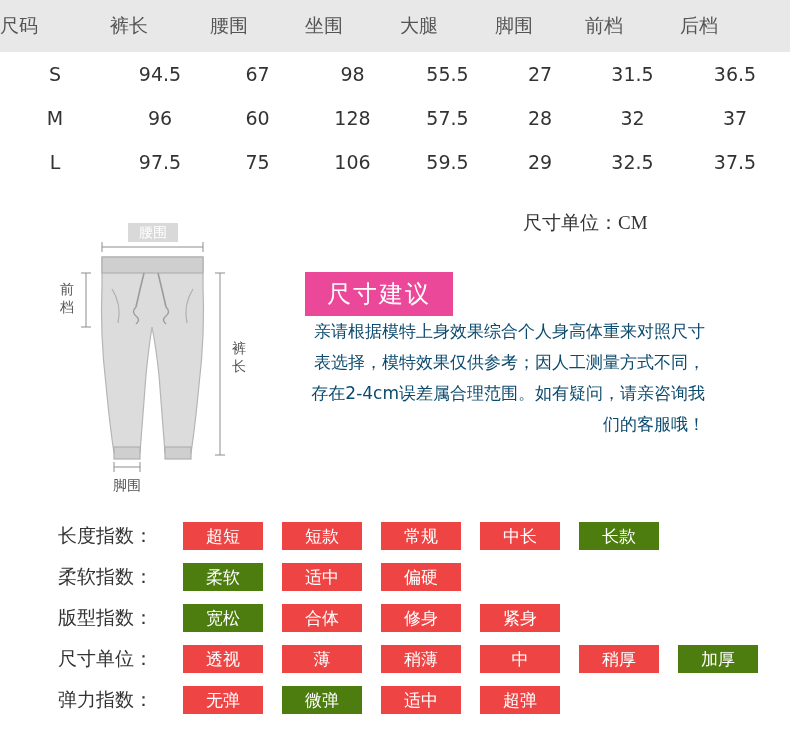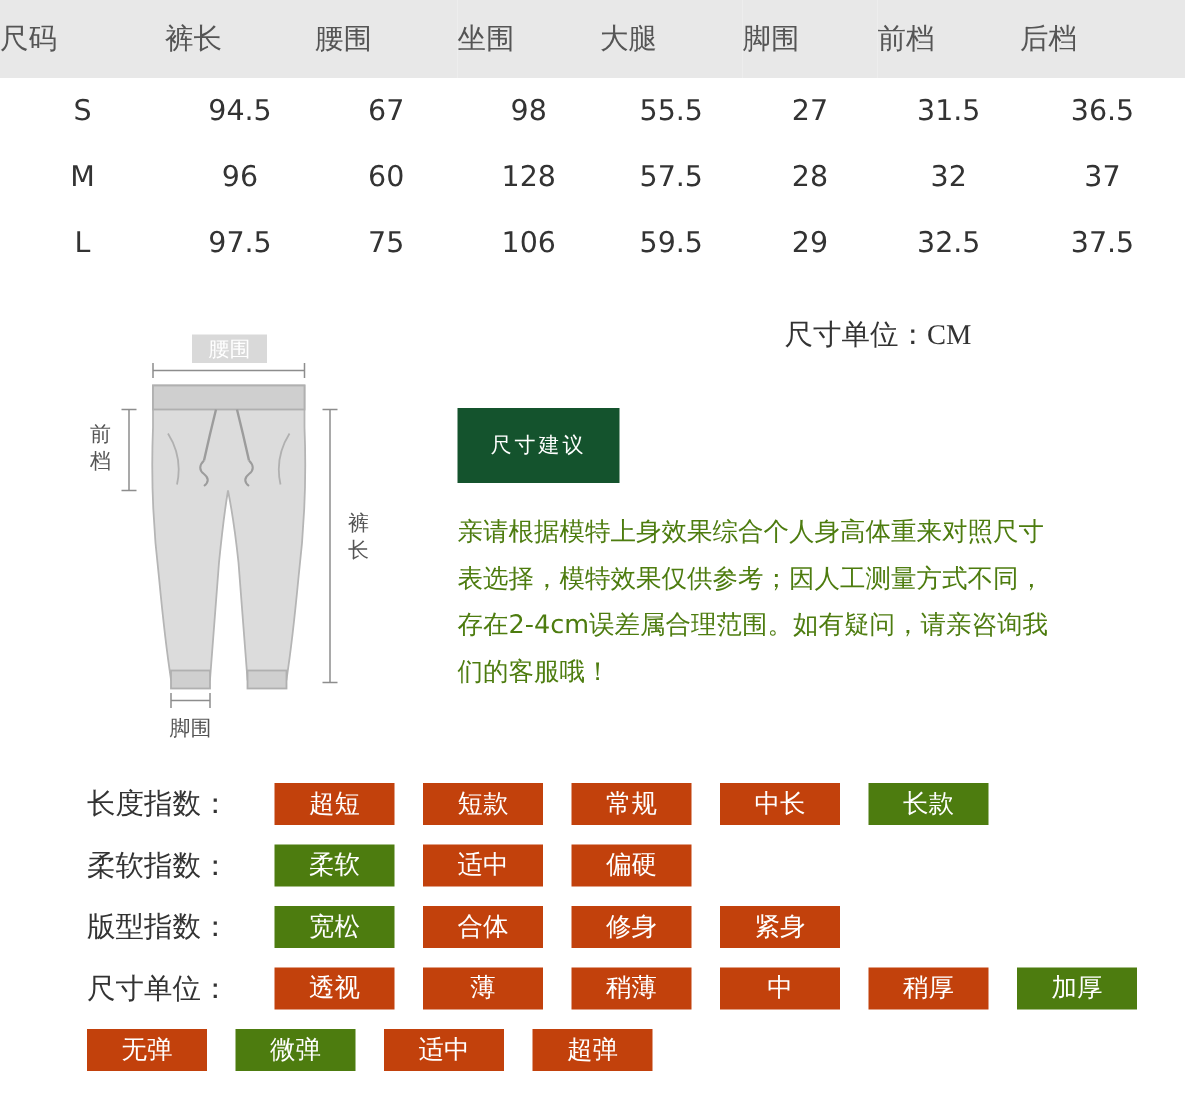--- a/index.html
+++ b/index.html
@@ -69,32 +69,32 @@
 
   
   .advice {
     position: absolute;
     left: 305px;
     top: 272px;
     width: 420px;
   }
   .advice-title {
     display: inline-block;
-    background: #14532d;
+    background: #ec4899;
     color: #ffffff;
-    font-size: 14px;
-    padding: 16px 22px;
+    font-size: 24px;
+    padding: 6px 22px;
     letter-spacing: 2px;
   }
   .advice-body {
-    margin-top: 18px;
     font-size: 17px;
     line-height: 31px;
-    color: #4d7c0f;
+    color: #0c4a6e;
     width: 400px;
+    text-align: right;
   }
 
   
   .indices {
     position: absolute;
     left: 38px;
     top: 515px;
     width: 730px;
   }
   .idx-row {
@@ -111,21 +111,21 @@
     flex: 0 0 auto;
   }
   .chip {
     width: 80px;
     height: 28px;
     line-height: 28px;
     text-align: center;
     font-size: 17px;
     margin-right: 19px;
     color: #ffffff;
-    background: #c2410c;
+    background: #ef4444;
     flex: 0 0 auto;
   }
   .chip.on {
     background: #4d7c0f;
     color: #ffffff;
   }
 </style>
 </head>
 <body>
 
@@ -274,19 +274,20 @@
     <div class="idx-label">尺寸单位：</div>
     <div class="chip">透视</div>
     <div class="chip">薄</div>
     <div class="chip">稍薄</div>
     <div class="chip">中</div>
     <div class="chip">稍厚</div>
     <div class="chip on">加厚</div>
   </div>
 
   <div class="idx-row">
+    <div class="idx-label">弹力指数：</div>
     <div class="chip">无弹</div>
     <div class="chip on">微弹</div>
     <div class="chip">适中</div>
     <div class="chip">超弹</div>
   </div>
 
 </div>
 
 </body></html>

